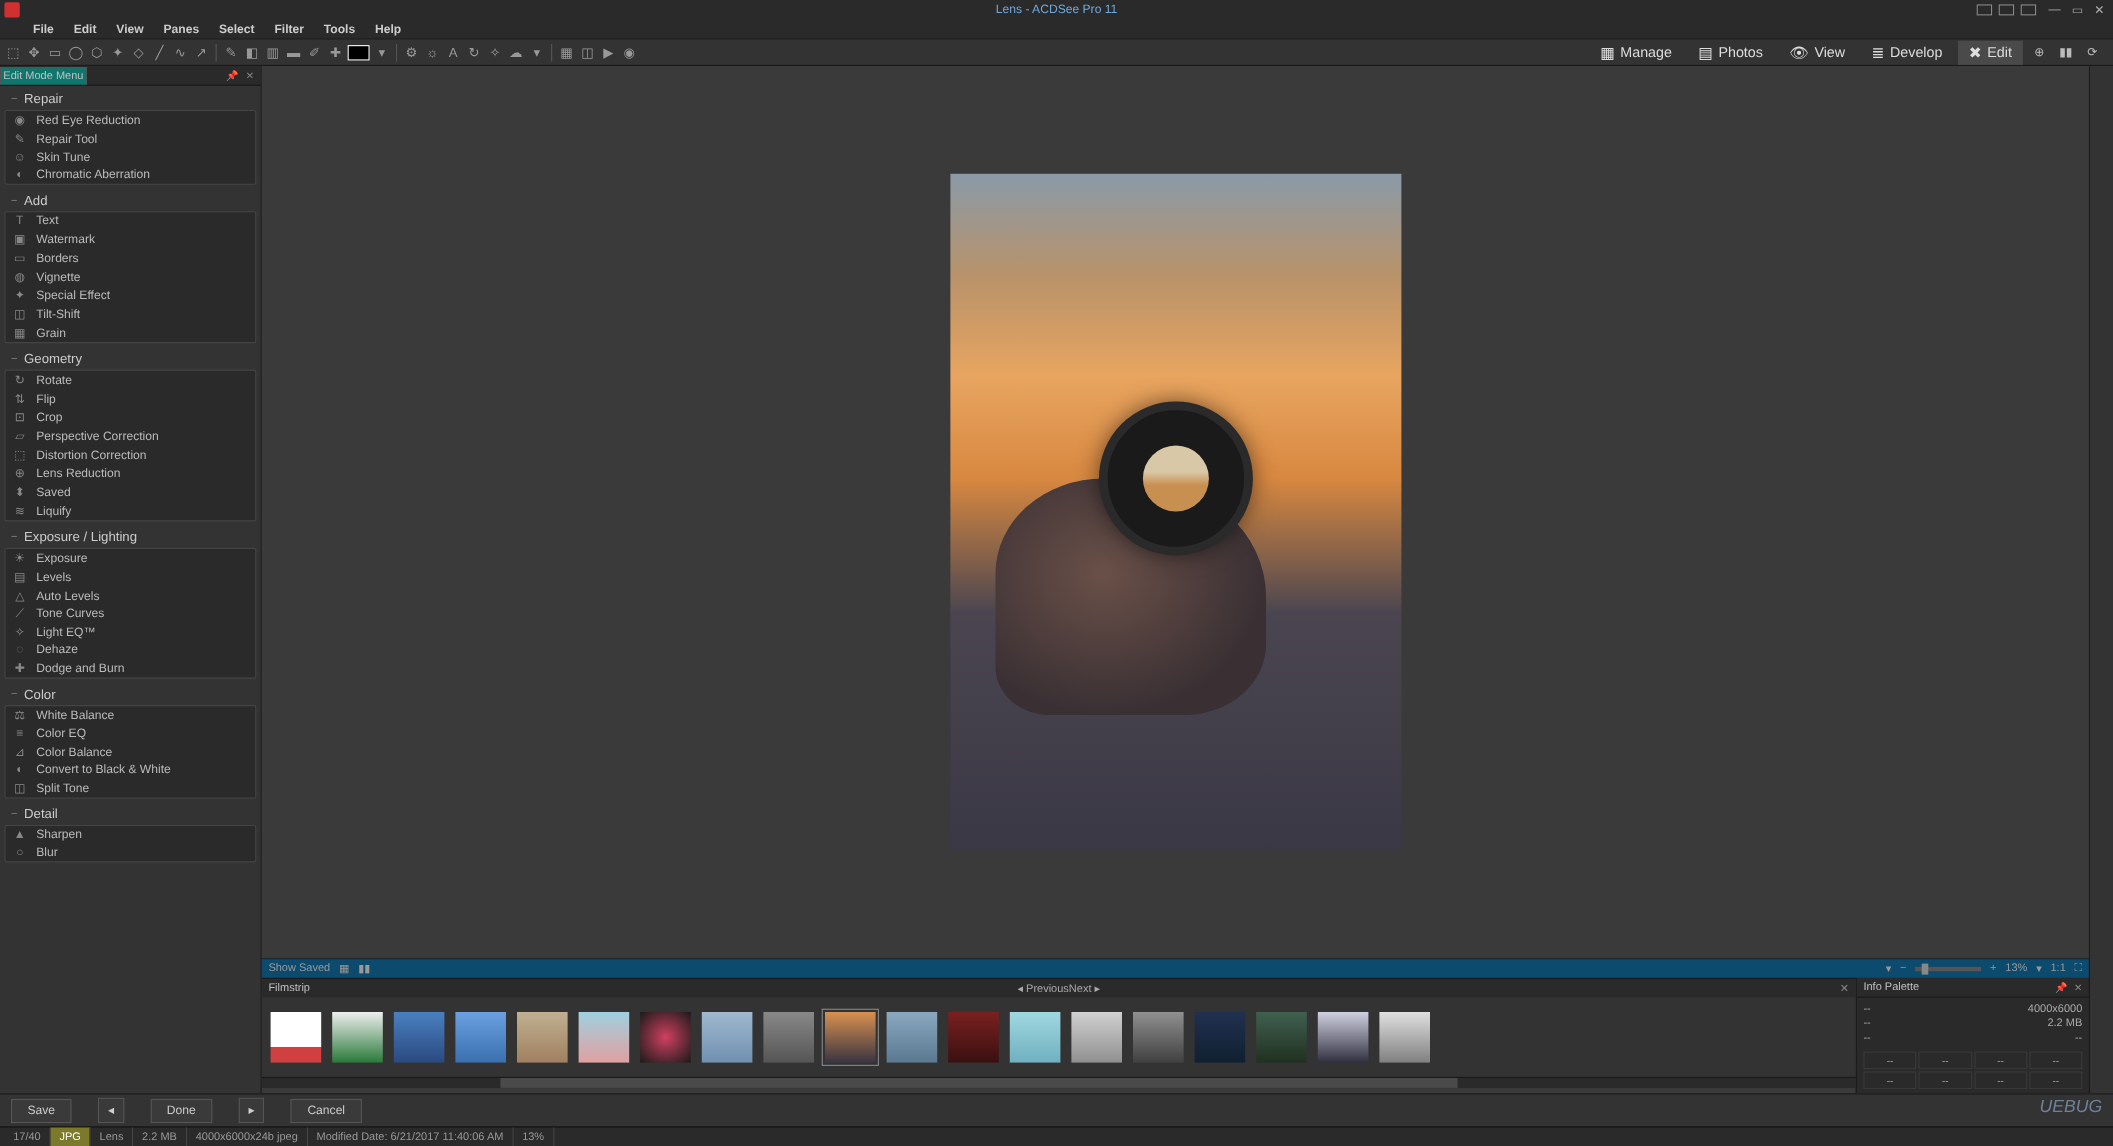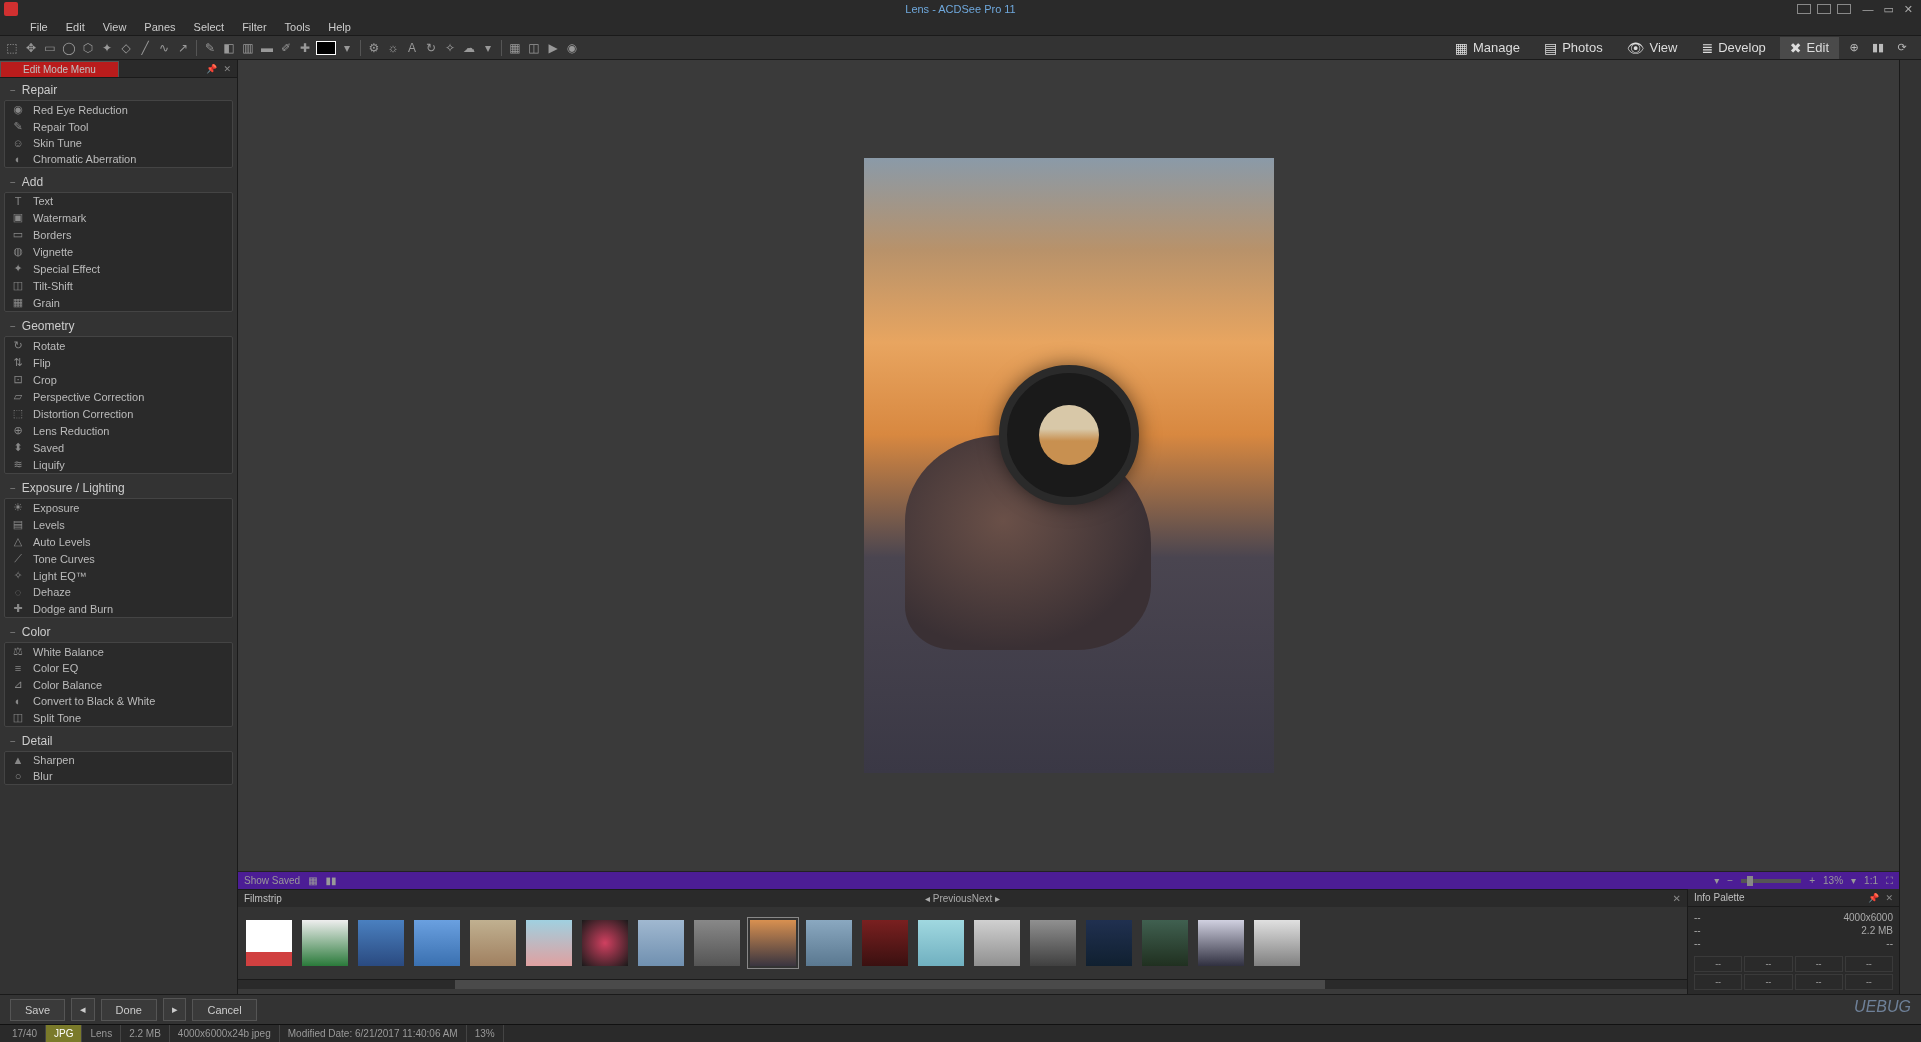--- a/index.html
+++ b/index.html
@@ -9,21 +9,21 @@
 .titlebar { height: 18px; background: #2a2a2a; display: flex; align-items: center; position: relative; }
 .titlebar .app-icon { width: 14px; height: 14px; background: #d03030; border-radius: 2px; margin: 0 4px; }
 .title-text { position: absolute; left: 50%; transform: translateX(-50%); color: #6fa8dc; font-size: 11px; }
 .win-controls { margin-left: auto; display: flex; gap: 10px; padding-right: 8px; color: #aaa; }
 .win-controls span { cursor: pointer; font-size: 11px; }
 .layout-icons { position: absolute; right: 70px; display: flex; gap: 6px; }
 .layout-icons span { width: 14px; height: 10px; border: 1px solid #888; display: inline-block; }
 
 
 .menubar { height: 18px; background: #2a2a2a; display: flex; align-items: center; padding-left: 22px; gap: 2px; border-bottom: 1px solid #1a1a1a; }
-.menubar .menu-item { padding: 2px 8px; color: #ccc; cursor: pointer; }
+.menubar .menu-item { padding: 2px 8px; color: #ccc; cursor: pointer; font-weight: bold; }
 
 
 .toolbar { height: 24px; background: #333; display: flex; align-items: center; padding: 0 4px; gap: 3px; border-bottom: 1px solid #1a1a1a; }
 .tool-ico { width: 16px; height: 16px; display: inline-flex; align-items: center; justify-content: center; color: #999; cursor: pointer; font-size: 12px; }
 .tool-sep { width: 1px; height: 16px; background: #555; margin: 0 2px; }
 .tool-swatch { width: 20px; height: 14px; background: #000; border: 1px solid #fff; position: relative; }
 .tool-swatch::after { content:''; position:absolute; left:-4px; top:-4px; width:20px; height:14px; background:#fff; border:1px solid #000; z-index:-1;}
 
 
 .mode-tabs { margin-left: auto; display: flex; align-items: center; gap: 4px; padding-right: 6px; height: 100%; }
@@ -31,42 +31,42 @@
 .mode-tab.active { background: #4a4a4a; }
 .mode-ico { font-size: 14px; }
 .extra-ico { width: 18px; height: 18px; display: inline-flex; align-items: center; justify-content: center; color: #bbb; cursor: pointer; margin-left: 2px; }
 
 
 .main { flex: 1; display: flex; overflow: hidden; }
 
 
 .left-panel { width: 238px; background: #333; display: flex; flex-direction: column; border-right: 1px solid #1a1a1a; }
 .panel-tab { height: 18px; background: #2a2a2a; display: flex; align-items: center; border-bottom: 1px solid #1a1a1a; }
-.panel-tab-label { background: #b91c1c; padding: 2px 22px; border: 1px solid #555; border-bottom: none; font-size: 10px; }
+.panel-tab-label { background: #0f766e; padding: 2px 2px; border: 1px solid #555; border-bottom: none; font-size: 10px; }
 .panel-tab-controls { margin-left: auto; display: flex; gap: 6px; padding-right: 6px; color: #888; cursor: pointer; font-size: 9px;}
 .panel-body { flex: 1; overflow-y: auto; padding: 2px 4px 4px 4px; }
 .panel-body::-webkit-scrollbar { width: 10px; }
 .panel-body::-webkit-scrollbar-track { background: #2a2a2a; }
 .panel-body::-webkit-scrollbar-thumb { background: #555; }
 
 .group-header { display: flex; align-items: center; padding: 3px 6px; color: #ccc; font-size: 12px; cursor: pointer; }
 .group-header::before { content: '−'; color: #888; margin-right: 6px; font-size: 10px; }
 .group-items { background: #2a2a2a; border: 1px solid #444; border-radius: 2px; margin-bottom: 4px; }
 .edit-item { display: flex; align-items: center; gap: 8px; padding: 2px 6px; color: #bbb; cursor: pointer; font-size: 11px; }
 .edit-item .ico { width: 14px; text-align: center; color: #888; font-size: 11px; }
 
 
 .center { flex: 1; display: flex; flex-direction: column; background: #3a3a3a; }
 .canvas-area { flex: 1; display: flex; align-items: center; justify-content: center; background: #3a3a3a; position: relative; overflow: hidden; }
 .canvas-img { width: 410px; height: 615px; background: linear-gradient(180deg, #8a9aa8 0%, #b8926a 15%, #e8a560 30%, #d88840 45%, #4a4550 65%, #3a3845 100%); position: relative; }
 .lens-circle { position: absolute; left: 50%; top: 45%; transform: translate(-50%,-50%); width: 140px; height: 140px; border-radius: 50%; background: #1a1a1a; border: 8px solid #2a2a2a; box-shadow: 0 0 20px rgba(0,0,0,0.5); }
 .lens-inner { position: absolute; left: 50%; top: 50%; transform: translate(-50%,-50%); width: 60px; height: 60px; border-radius: 50%; background: linear-gradient(180deg, #d8c8a8 40%, #c89050 60%); }
 .hand { position: absolute; left: 10%; bottom: 20%; width: 60%; height: 35%; background: radial-gradient(ellipse at 40% 40%, #6a5048 0%, #3a3034 70%); border-radius: 40% 50% 30% 20%; }
 
-.canvas-footer { height: 18px; background: #4c1d95; display: flex; align-items: center; padding: 0 6px; gap: 8px; color: #999; font-size: 10px; border-top: 1px solid #222;}
+.canvas-footer { height: 18px; background: #0c4a6e; display: flex; align-items: center; padding: 0 6px; gap: 8px; color: #999; font-size: 10px; border-top: 1px solid #222;}
 .canvas-footer .spacer { flex: 1; }
 .zoom-slider { width: 60px; height: 4px; background: #555; position: relative; }
 .zoom-slider::after { content:''; position:absolute; left:10%; top:-3px; width:6px; height:10px; background:#888; }
 
 
 .filmstrip-header { height: 18px; background: #2a2a2a; display: flex; align-items: center; padding: 0 6px; border-top: 1px solid #1a1a1a; font-size: 10px;}
 .filmstrip-header .center-nav { position: absolute; left: 50%; transform: translateX(-50%); display: flex; gap: 0; }
 .filmstrip-header .center-nav span { cursor: pointer; color: #aaa; }
 .filmstrip-header .close-x { margin-left: auto; cursor: pointer; color: #888; }
 .filmstrip { height: 72px; background: #333; display: flex; align-items: center; padding: 4px 8px; gap: 10px; overflow: hidden; position: relative;}
@@ -79,21 +79,21 @@
 .right-strip { width: 22px; background: #333; border-left: 1px solid #1a1a1a; }
 .info-palette { width: 212px; background: #2a2a2a; border-left: 1px solid #1a1a1a; display: flex; flex-direction: column; }
 .info-header { height: 18px; background: #2a2a2a; display: flex; align-items: center; padding: 0 6px; font-size: 10px; border-bottom: 1px solid #1a1a1a; }
 .info-header .ctrls { margin-left: auto; display: flex; gap: 6px; color: #888; cursor: pointer; font-size:9px;}
 .info-body { flex: 1; padding: 4px 6px; font-size: 10px; color: #aaa; }
 .info-row { display: flex; justify-content: space-between; padding: 1px 0; }
 .info-grid { display: grid; grid-template-columns: repeat(4, 1fr); gap: 2px; margin-top: 6px; }
 .info-grid div { text-align: center; padding: 2px 0; border: 1px solid #3a3a3a; font-size: 9px;}
 
 
-.bottom-actions { height: 30px; background: #333; display: flex; align-items: center; padding: 0 10px; gap: 6px; border-top: 1px solid #1a1a1a; }
+.bottom-actions { height: 30px; background: #333; display: flex; align-items: center; padding: 0 10px; gap: 24px; border-top: 1px solid #1a1a1a; }
 .btn { padding: 4px 14px; background: #3a3a3a; border: 1px solid #555; color: #ccc; cursor: pointer; font-size: 11px; }
 .btn-nav { padding: 4px 8px; }
 
 .statusbar { height: 18px; background: #2a2a2a; display: flex; align-items: center; padding: 0 4px; gap: 0; font-size: 10px; color: #999; border-top: 1px solid #111;}
 .status-seg { padding: 0 8px; border-right: 1px solid #444; height: 100%; display: flex; align-items: center; }
 .status-seg.jpg { background: #7a7a2a; color: #fff; }
 .watermark { position: absolute; right: 10px; bottom: 26px; color: rgba(150,180,220,0.6); font-size: 16px; font-style: italic; pointer-events: none; }
 
 
 .t1{background:linear-gradient(#fff 70%,#d04040 70%);} 

